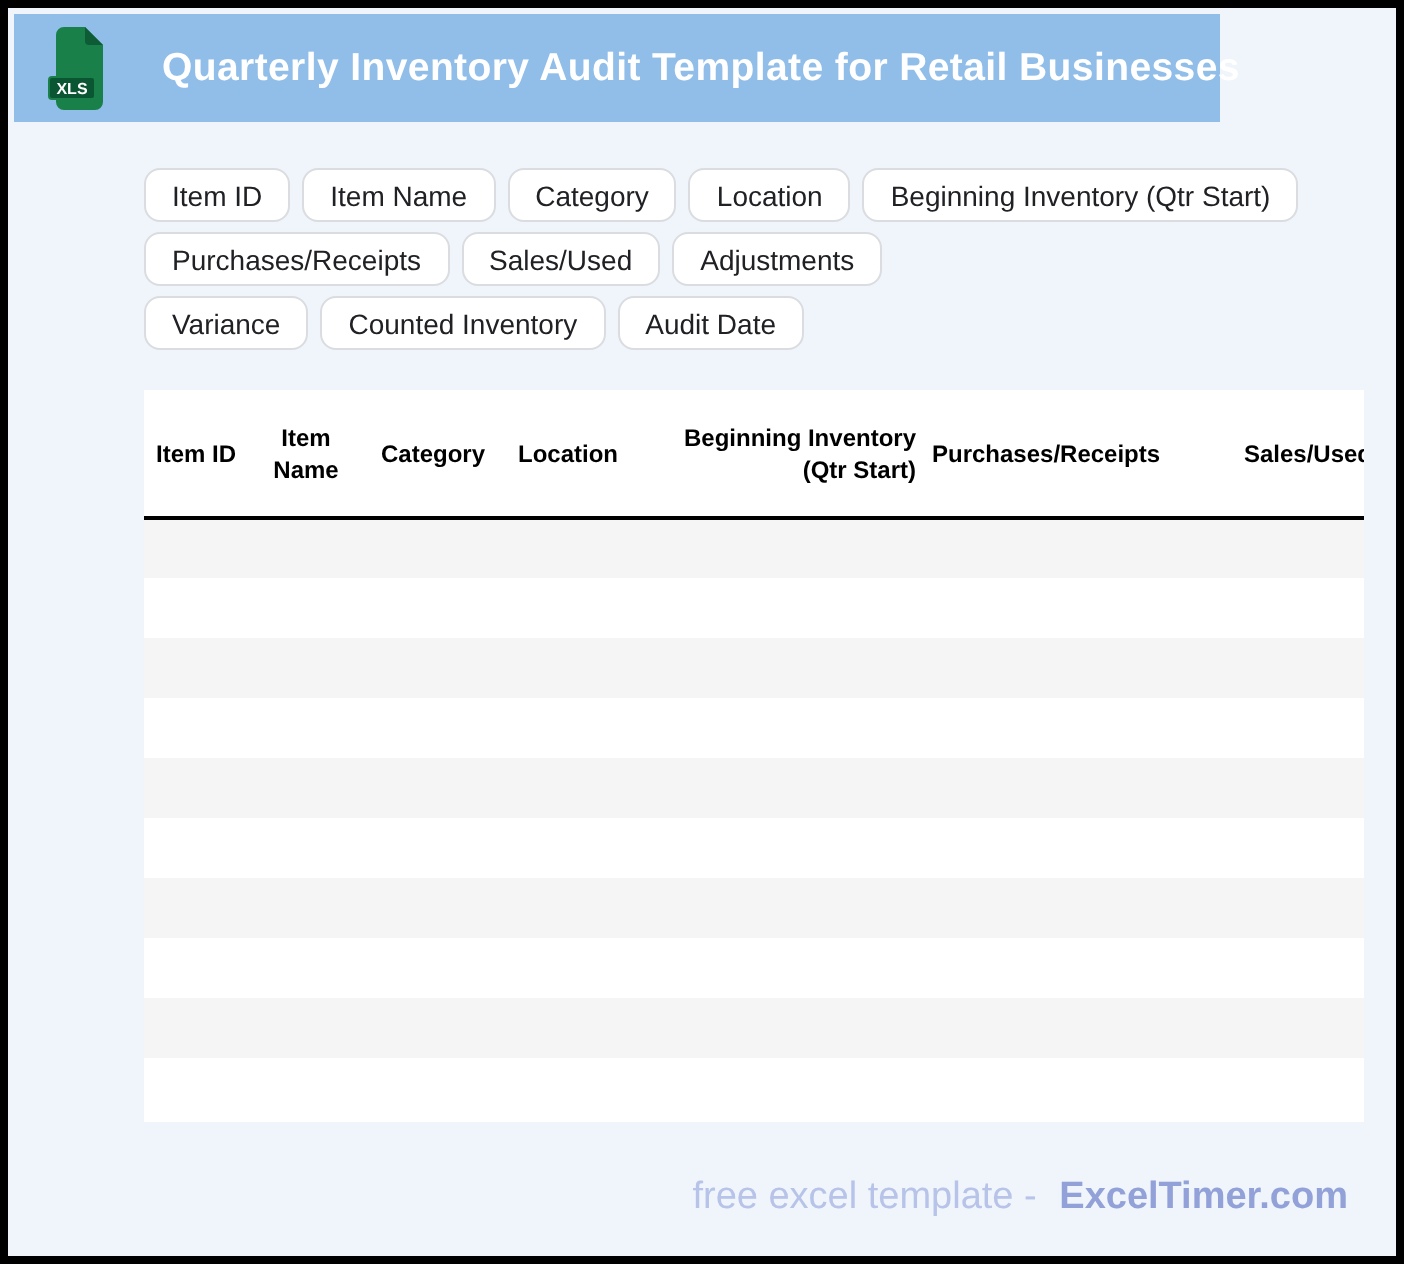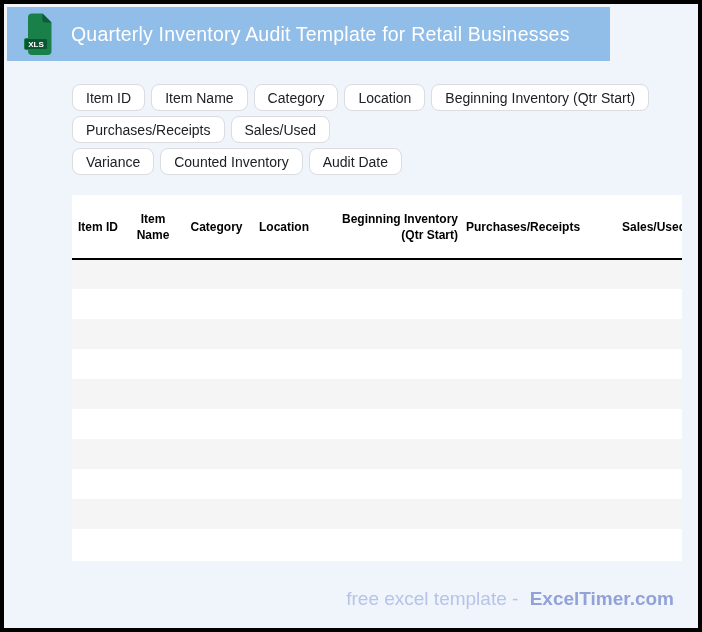--- a/index.html
+++ b/index.html
@@ -22,24 +22,24 @@
     position: absolute;
     left: 3px; top: 3px;
     width: 603px; height: 54px;
     background: var(--bar-bg, #90bee9);
     display: flex;
     align-items: center;
     padding-left: 17px;
   }
   .file-icon { flex: 0 0 auto; display: block; }
   .page-title {
-    margin-left: 19px;
+    margin-left: 29px;
     color: #ffffff;
     font-size: 19.5px;
-    font-weight: 400;
+    font-weight: 700;
     letter-spacing: 0.2px;
     white-space: nowrap;
   }
 
   
   .chips-section {
     position: absolute;
     left: 68px; top: 80px;
     display: flex;
     flex-direction: column;
@@ -125,20 +125,21 @@
       <div class="chip-row">
         <span class="chip">Item ID</span>
         <span class="chip">Item Name</span>
         <span class="chip">Category</span>
         <span class="chip">Location</span>
         <span class="chip">Beginning Inventory (Qtr Start)</span>
       </div>
       <div class="chip-row">
         <span class="chip">Purchases/Receipts</span>
         <span class="chip">Sales/Used</span>
+        <span class="chip">Adjustments</span>
       </div>
       <div class="chip-row">
         <span class="chip">Variance</span>
         <span class="chip">Counted Inventory</span>
         <span class="chip">Audit Date</span>
       </div>
     </div>
 
   <div class="table-wrap">
     <table class="data-table" id="data-table" style="width: 618px;">

